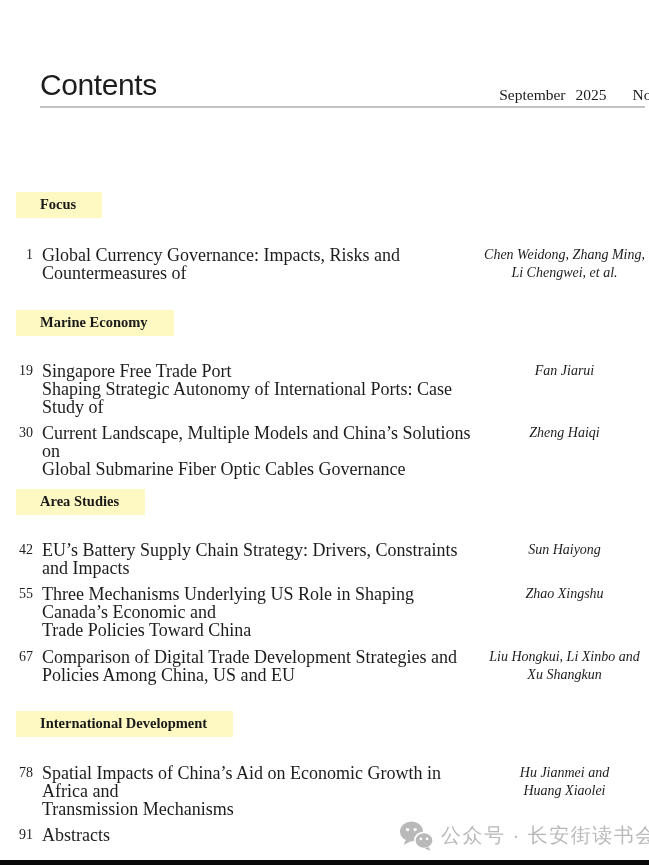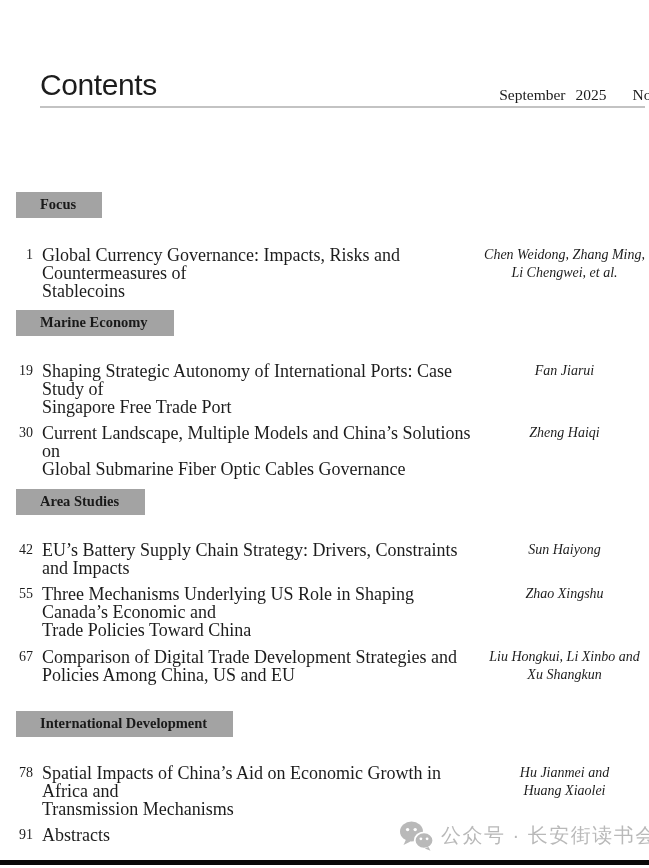--- a/index.html
+++ b/index.html
@@ -26,21 +26,21 @@
   }
   .issue-info .year{margin-left:10px;}
   .issue-info .no{margin-left:26px;}
   .header-rule{
     position:absolute;left:40px;top:106px;
     width:605px;height:2px;background:#c3c3c3;
   }
   
   .secbox{
     position:absolute;left:16px;
-    background:#a3a3a3;
+    background:#fef9c3;
     font-size:14.5px;font-weight:bold;
     padding:4px 26px 5px 24px;
     white-space:nowrap;
     color:#1a1a1a;
   }
   
   .entry{position:absolute;left:0;width:649px;}
   .entry .pg{
     position:absolute;left:13px;top:0;width:20px;
     text-align:right;font-size:14px;line-height:18px;
@@ -81,35 +81,34 @@
     <span class="month">September</span><span class="year">2025</span><span class="no">No. 5</span>
   </div>
   <div class="header-rule"></div>
 
   <div class="secbox" style="top:192px">Focus</div>
 
   <div class="entry" style="top:246px">
     <span class="pg">1</span>
     <span class="title">
       <span class="line">Global Currency Governance: Impacts, Risks and Countermeasures of</span>
-      <span class="line">Stablecoins</span>
     </span>
     <span class="authors">
       <span class="line">Chen Weidong, Zhang Ming,</span>
       <span class="line">Li Chengwei, et al.</span>
     </span>
   </div>
 
   <div class="secbox" style="top:310px">Marine Economy</div>
 
   <div class="entry" style="top:362px">
     <span class="pg">19</span>
     <span class="title">
+      <span class="line">Singapore Free Trade Port</span>
       <span class="line">Shaping Strategic Autonomy of International Ports: Case Study of</span>
-      <span class="line">Singapore Free Trade Port</span>
     </span>
     <span class="authors">
       <span class="line">Fan Jiarui</span>
     </span>
   </div>
 
   <div class="entry" style="top:424px">
     <span class="pg">30</span>
     <span class="title">
       <span class="line">Current Landscape, Multiple Models and China’s Solutions on</span>

